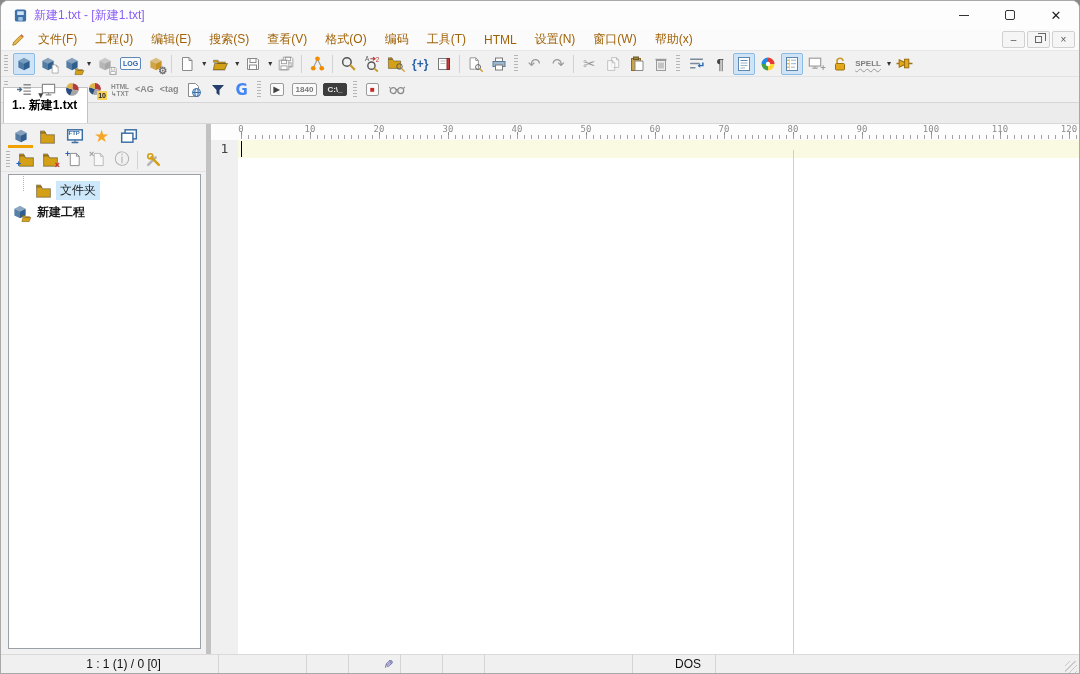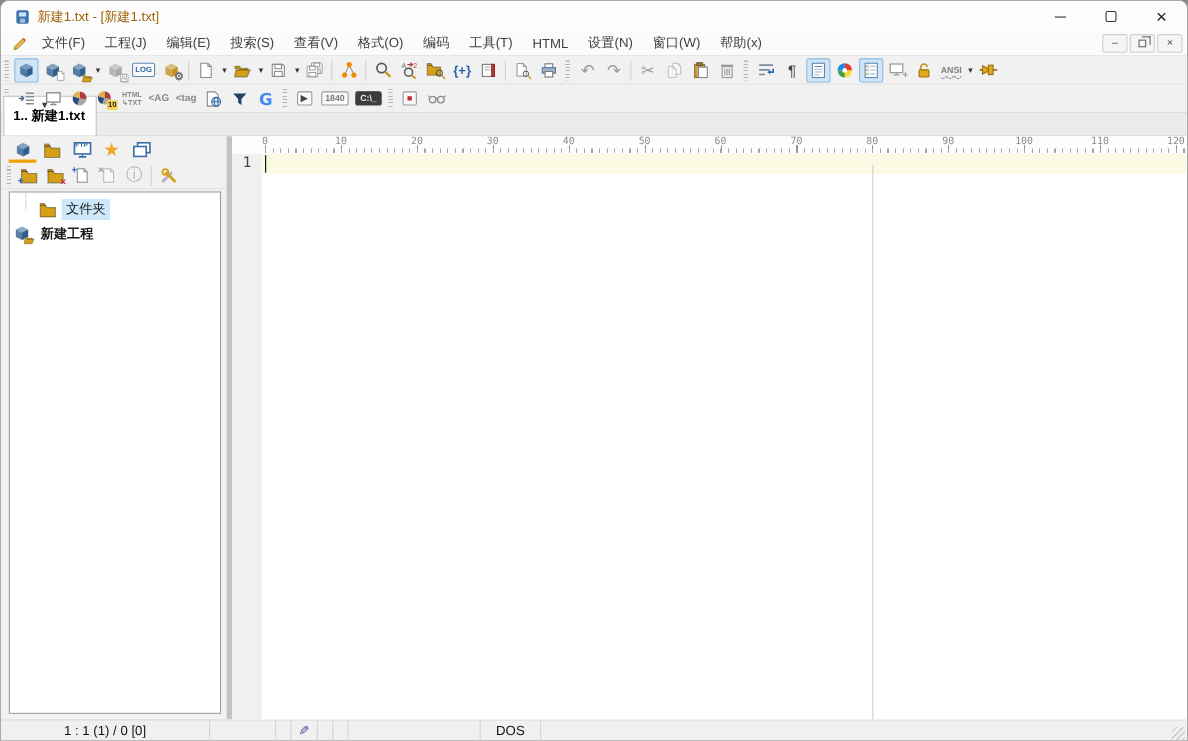--- a/index.html
+++ b/index.html
@@ -4,32 +4,32 @@
 <style>
   * { box-sizing: border-box; margin:0; padding:0; }
   html,body { width:1080px; height:674px; }
   body { font-family:"Liberation Sans",sans-serif; font-size:12px; color:#1a1a1a; background:#888; }
   .window { width:1080px; height:674px; display:flex; flex-direction:column; background:#fff;
             border:1px solid #a9a9a9; border-radius:8px 8px 0 0; overflow:hidden; }
 
   
   .titlebar { height:28px; flex:0 0 28px; background:#fdfdfd; display:flex; align-items:center; }
   .title-icon { margin:0 6px 0 12px; display:flex; }
-  .title-text { font-size:12px; color:#a16207; }
+  .title-text { font-size:12px; color:#8b5cf6; }
   .tb-spacer { flex:1; }
   .win-btn { width:46px; height:28px; display:flex; align-items:center; justify-content:center; color:#222; }
   .glyph-min { width:10px; height:1px; background:#333; }
   .glyph-max { width:10px; height:10px; border:1px solid #333; border-radius:2px; }
   .win-close { font-size:13px; }
 
   
   .menubar { height:22px; flex:0 0 22px; background:#fbfbfb; border-bottom:1px solid #e6e6e6;
              display:flex; align-items:center; position:relative; }
   .menu-edit-icon { margin:0 4px 0 10px; display:flex; }
-  .menu-item { padding:2px 9px; color:#404040; }
+  .menu-item { padding:2px 9px; color:#a16207; }
   .mdi-group { position:absolute; right:4px; top:2px; display:flex; gap:2px; }
   .mdi-btn { width:23px; height:17px; border:1px solid #d0d0d0; background:#f5f5f5; border-radius:2px;
              display:flex; align-items:center; justify-content:center; color:#555; font-size:10px; }
   .glyph-restore { position:relative; width:7px; height:7px; border:1px solid #666; }
   .glyph-restore::after { content:""; position:absolute; left:2px; top:-4px; width:7px; height:7px;
              border:1px solid #666; border-left:none; border-bottom:none; }
 
   
   .toolbar { height:26px; flex:0 0 26px; background:#f1f1f1; display:flex; align-items:center; }
   .toolbar.row1 { border-bottom:1px solid #e2e2e2; }
@@ -99,21 +99,21 @@
   .gutter { width:27px; flex:0 0 27px; background:#f0f0f0; text-align:center;
             font-family:"DejaVu Sans Mono",monospace; font-size:13px; color:#444; padding-top:1px; }
   .lines { flex:1; position:relative; }
   .active-line { position:absolute; left:0; right:0; top:0; height:18px; background:#fafae3; }
   .caret { position:absolute; left:3px; top:1px; width:1px; height:16px; background:#000; }
   .col-guide { position:absolute; left:582px; top:10px; bottom:0; width:1px; background:#cfcfcf; }
 
   
   .statusbar { height:19px; flex:0 0 19px; background:#f0f0f0; border-top:1px solid #dadada;
                display:flex; align-items:stretch; font-size:12px; color:#111; }
-  .cell { border-right:1px solid #d4d4d4; display:flex; align-items:center; justify-content:center; }
+  .cell { border-right:1px solid #d4d4d4; display:flex; align-items:center; justify-content:center;margin-left:28px; }
   .cell.left { justify-content:flex-start; padding-left:8px; }
   .cell.flex { flex:1; border-right:none; justify-content:flex-end; padding-right:2px; }
   .grip-corner { width:12px; height:12px; align-self:flex-end;
       background:repeating-linear-gradient(135deg,transparent 0 3px,#b9b9b9 3px 4px); opacity:.7; }
   .pen-ico { color:#4a4a9c; font-size:12px; transform:rotate(90deg); }
   svg { display:block; }
 </style>
 </head>
 <body>
 
@@ -512,21 +512,21 @@
           </svg>
           <span class="badge" style="right:-1px;bottom:-1px;color:#9a9a9a">+</span>
         </span>
       </span>
     <span class="btn">
         <svg width="16" height="16" viewBox="0 0 16 16">
           <use href="#sym-lock-open"></use>
         </svg>
       </span>
     <span class="btn">
-        <span class="spell">ANSI</span>
+        <span class="spell">SPELL</span>
       </span>
     <span class="drop">▾</span>
     <span class="btn">
         <svg width="17" height="17" viewBox="0 0 16 16">
           <use href="#sym-pin"></use>
         </svg>
       </span>
   </div>
 
   <div class="toolbar row2">

